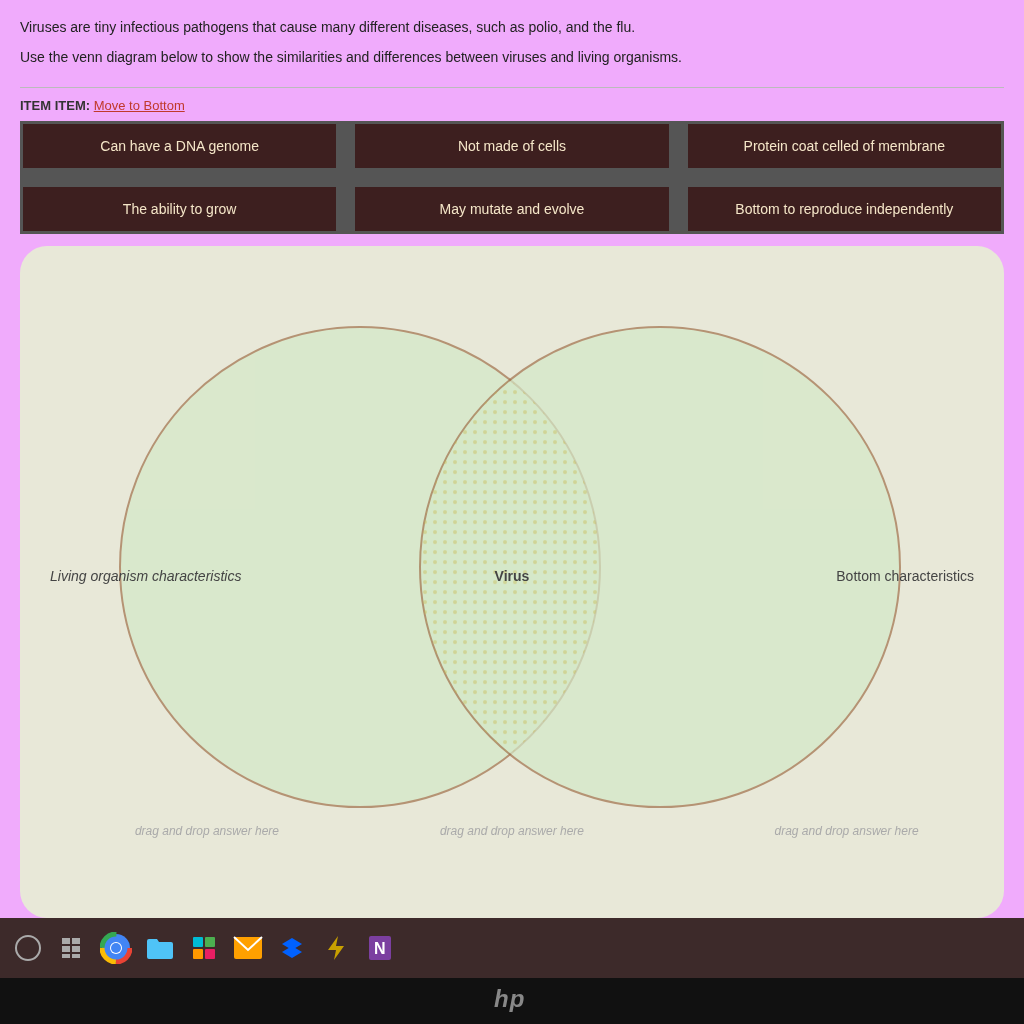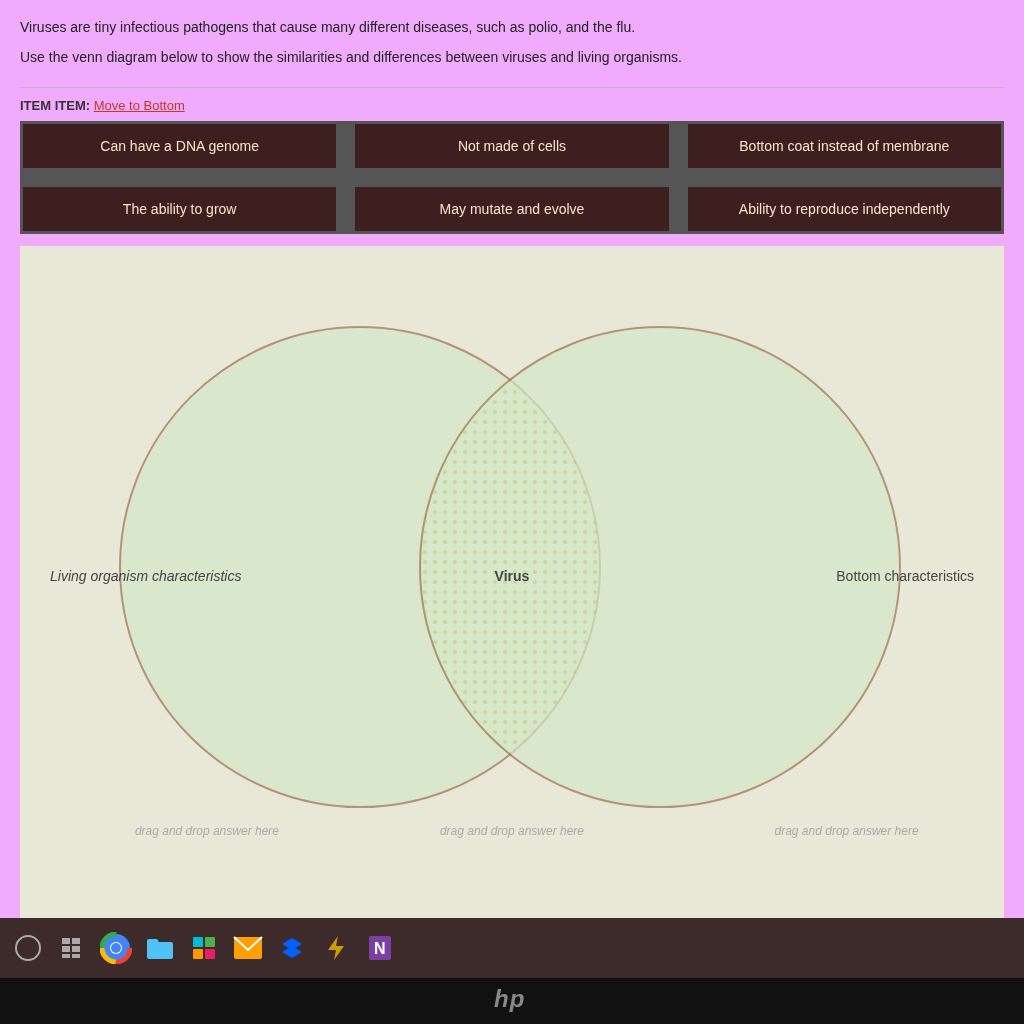--- a/index.html
+++ b/index.html
@@ -66,20 +66,21 @@
       cursor: grab;
       border: 1px solid #555;
     }
 
     .venn-container {
       flex: 1;
       position: relative;
       background: #e8e8d8;
       overflow: hidden;
       min-height: 360px;
+      border-radius: 27px;
     }
 
     .venn-svg {
       position: absolute;
       top: 0;
       left: 0;
       width: 100%;
       height: 100%;
     }
 
@@ -196,24 +197,24 @@
   <hr class="divider">
 
   <div class="item-bank-label">
     <span>ITEM ITEM:</span>
     <a href="#">Move to Bottom</a>
   </div>
 
   <div class="item-bank-grid">
     <div class="item-card" draggable="true">Can have a DNA genome</div>
     <div class="item-card" draggable="true">Not made of cells</div>
-    <div class="item-card" draggable="true">Bottom coat instead of membrane</div>
+    <div class="item-card" draggable="true">Protein coat celled of membrane</div>
     <div class="item-card" draggable="true">The ability to grow</div>
     <div class="item-card" draggable="true">May mutate and evolve</div>
-    <div class="item-card" draggable="true">Ability to reproduce independently</div>
+    <div class="item-card" draggable="true">Bottom to reproduce independently</div>
   </div>
 
   <div class="venn-container">
     <svg class="venn-svg" viewBox="0 0 984 370" preserveAspectRatio="xMidYMid meet">
 
       <defs>
         <pattern id="dotPattern" x="0" y="0" width="10" height="10" patternUnits="userSpaceOnUse">
           <circle cx="5" cy="5" r="2" fill="#c8b84a" opacity="0.5"></circle>
         </pattern>
         <clipPath id="leftCircle">

